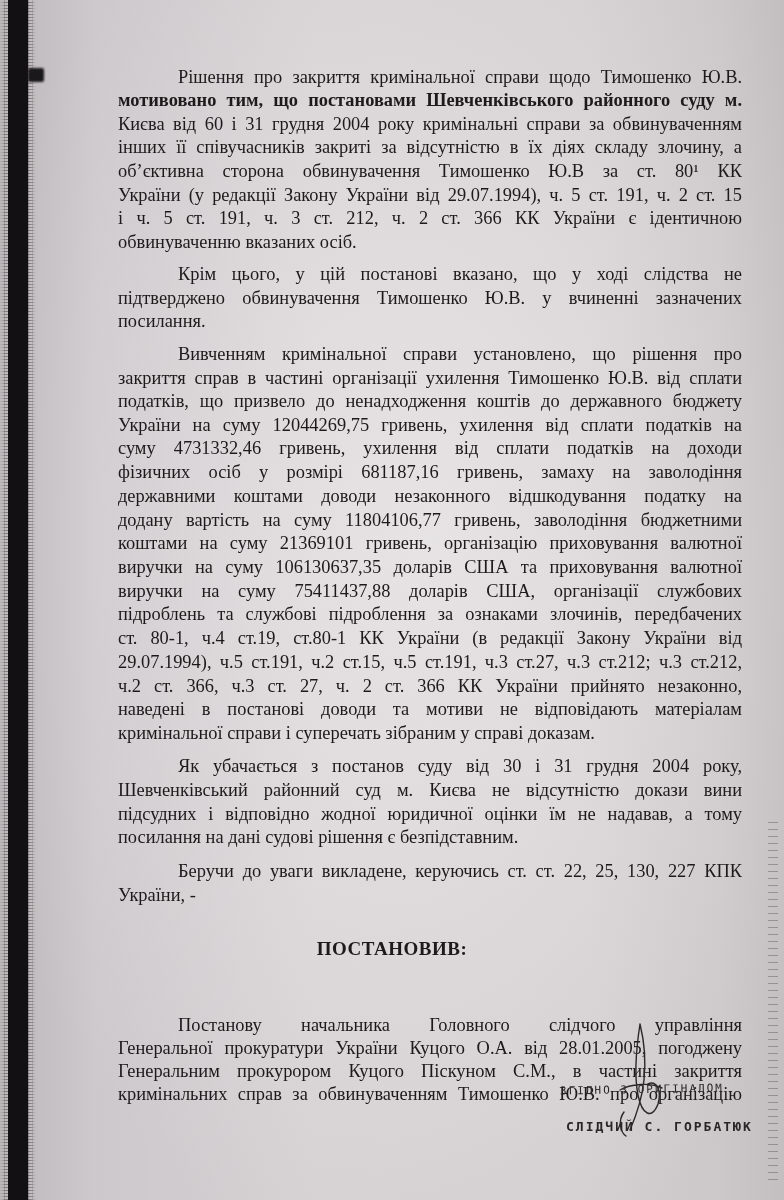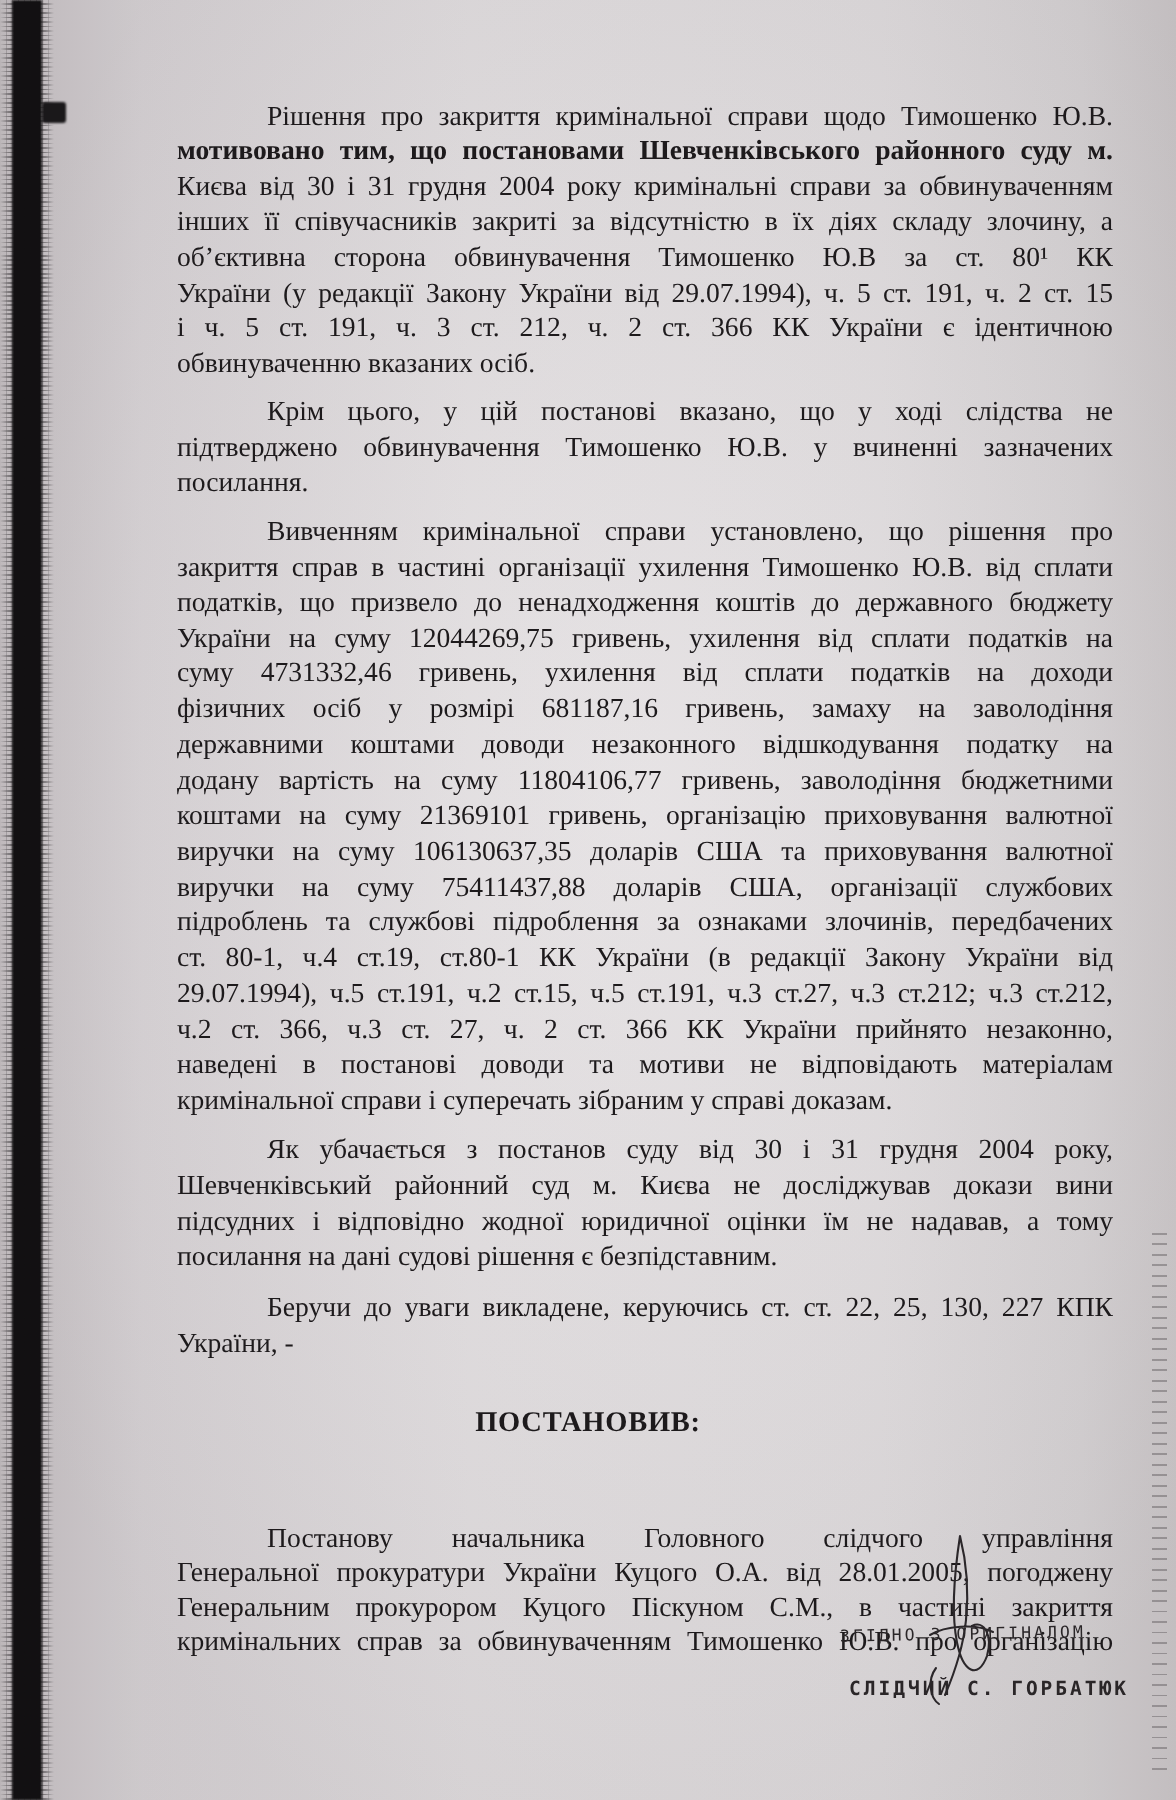--- a/index.html
+++ b/index.html
@@ -64,21 +64,21 @@
 
 <div class="page-shade"></div>
 <div class="edge-bar"></div>
 <div class="edge-bar-speckle"></div>
 <div class="edge-notch"></div>
 <div class="right-speckle"></div>
 
 <div>
   <div class="line indent" style="top:66px">Рішення про закриття кримінальної справи щодо Тимошенко Ю.В.</div>
   <div class="line bold" style="top:89px">мотивовано тим, що постановами Шевченківського районного суду м.</div>
-  <div class="line" style="top:113px">Києва від 30 і 31 грудня 2004 року кримінальні справи за обвинуваченням</div>
+  <div class="line" style="top:113px">Києва від 60 і 31 грудня 2004 року кримінальні справи за обвинуваченням</div>
   <div class="line" style="top:136px">інших її співучасників закриті за відсутністю в їх діях складу злочину, а</div>
   <div class="line" style="top:160px">об’єктивна сторона обвинувачення Тимошенко Ю.В за ст. 80¹ КК</div>
   <div class="line" style="top:184px">України (у редакції Закону України від 29.07.1994), ч. 5 ст. 191, ч. 2 ст. 15</div>
   <div class="line" style="top:207px">і ч. 5 ст. 191, ч. 3 ст. 212, ч. 2  ст. 366 КК України є ідентичною</div>
   <div class="line last" style="top:231px">обвинуваченню вказаних осіб.</div>
 </div>
 
 <div>
   <div class="line indent" style="top:263px">Крім цього, у цій постанові вказано, що у ході слідства не</div>
   <div class="line" style="top:287px">підтверджено обвинувачення Тимошенко Ю.В. у вчиненні зазначених</div>
@@ -100,21 +100,21 @@
   <div class="line" style="top:603px">підроблень та службові підроблення за ознаками злочинів, передбачених</div>
   <div class="line" style="top:627px">ст. 80-1, ч.4 ст.19, ст.80-1 КК України (в редакції Закону України від</div>
   <div class="line" style="top:651px">29.07.1994), ч.5 ст.191, ч.2 ст.15, ч.5 ст.191, ч.3 ст.27, ч.3 ст.212; ч.3 ст.212,</div>
   <div class="line" style="top:675px">ч.2 ст. 366, ч.3 ст. 27, ч. 2 ст. 366 КК України прийнято незаконно,</div>
   <div class="line" style="top:698px">наведені в постанові доводи та мотиви не відповідають матеріалам</div>
   <div class="line last" style="top:722px">кримінальної справи і суперечать зібраним у справі доказам.</div>
 </div>
 
 <div>
   <div class="line indent" style="top:755px">Як убачається з постанов суду від 30 і 31 грудня 2004 року,</div>
-  <div class="line" style="top:779px">Шевченківський районний суд м. Києва не досліджував докази вини</div>
+  <div class="line" style="top:779px">Шевченківський районний суд м. Києва не відсутністю докази вини</div>
   <div class="line" style="top:803px">підсудних і відповідно жодної юридичної оцінки їм не надавав, а тому</div>
   <div class="line last" style="top:826px">посилання на дані судові рішення є безпідставним.</div>
 </div>
 
 <div>
   <div class="line indent" style="top:860px">Беручи до уваги викладене, керуючись ст. ст. 22, 25, 130, 227 КПК</div>
   <div class="line last" style="top:884px">України, -</div>
 </div>
 
 <div class="heading">ПОСТАНОВИВ:</div>

